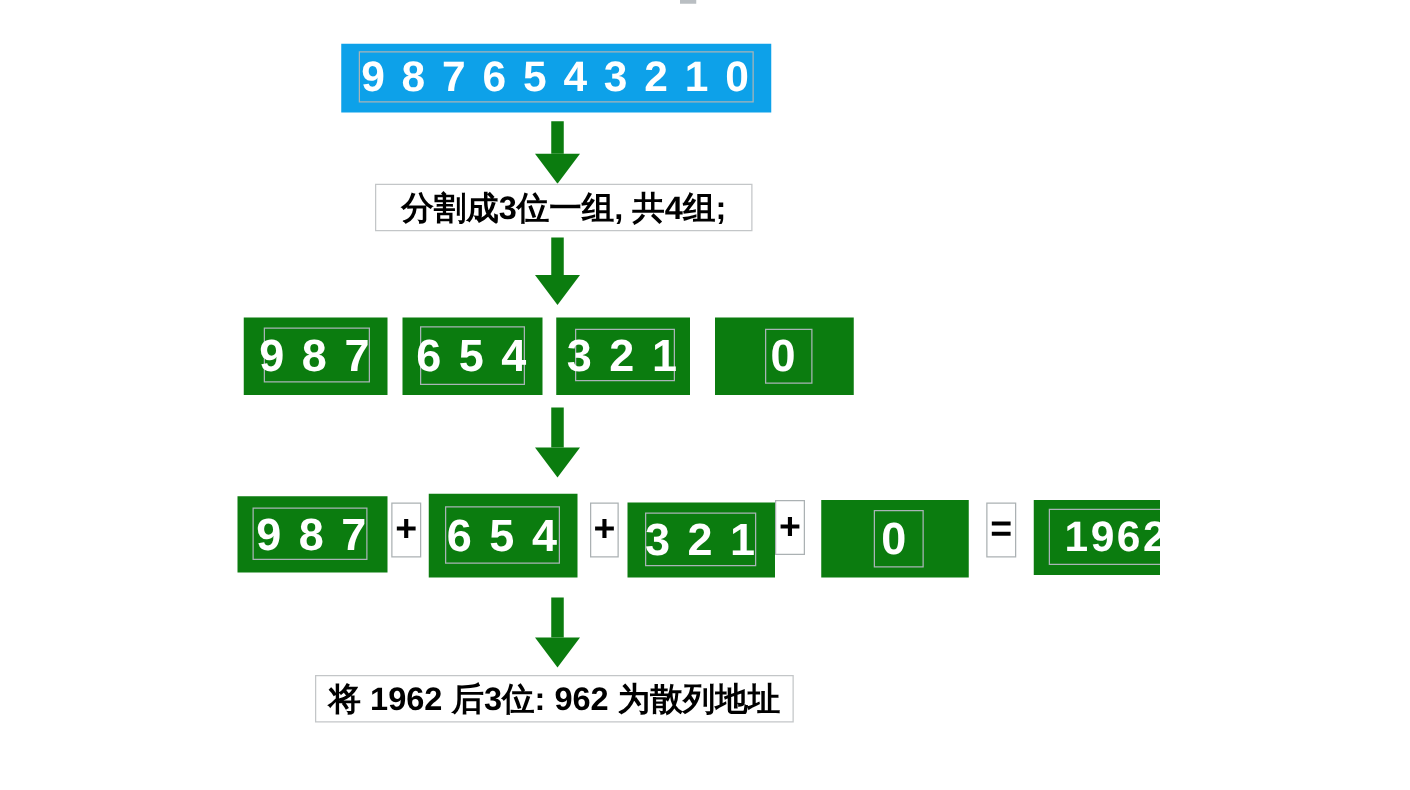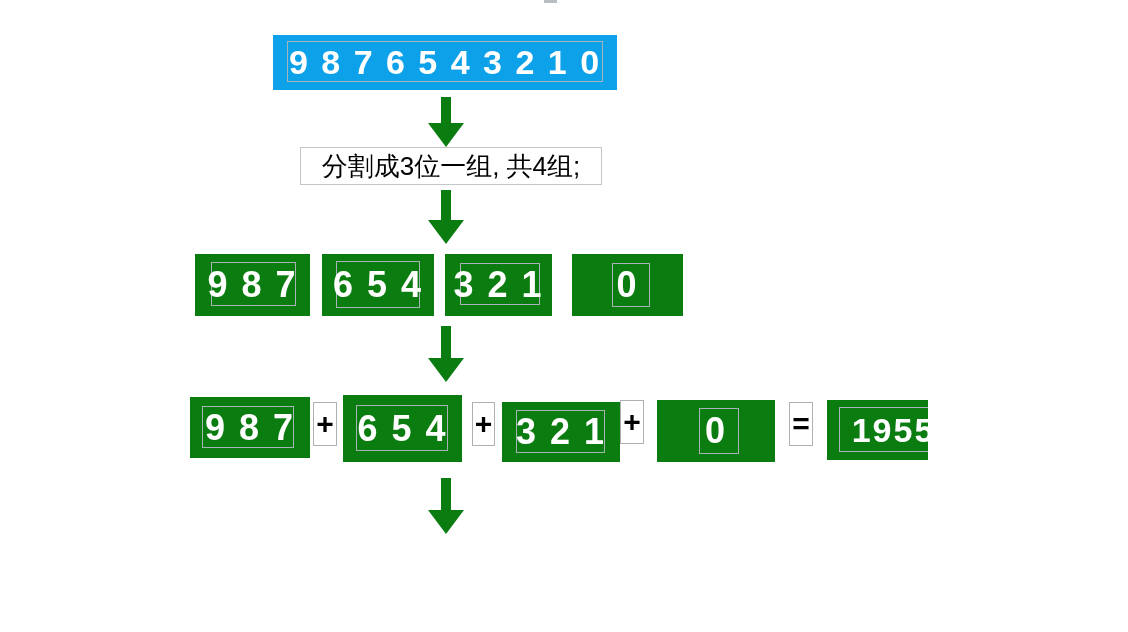--- a/index.html
+++ b/index.html
@@ -12,21 +12,21 @@
   .blue{background:var(--box-blue,#0da1e9);}
   .green{background:var(--box-green,#0b7c0f);text-align:center;}
   .inner{position:absolute;box-sizing:border-box;border:1px solid var(--inner-border,#a9b4b6);}
   .digits{
     position:absolute;inset:0;display:flex;align-items:center;justify-content:center;
     color:var(--digit-white,#ffffff);font-weight:bold;white-space:pre;letter-spacing:2px;
   }
   .label{
     position:absolute;box-sizing:border-box;border:1px solid var(--label-border,#c3c6c8);
     display:flex;align-items:center;justify-content:center;background:#fff;
-    color:var(--label-text,#000);font-weight:normal;font-size:26px;white-space:pre;
+    color:var(--label-text,#000);font-weight:bold;font-size:26px;white-space:pre;
   }
   .op{
     position:absolute;box-sizing:border-box;border:1px solid var(--op-border,#abb1b3);
     background:#fff;display:flex;align-items:center;justify-content:center;
     color:#000;font-weight:bold;font-size:30px;
   }
   .arrow{position:absolute;width:36px;}
   .arrow .stem{position:absolute;left:13px;top:0;width:10px;background:var(--arrow-green,#0b7c0f);}
   .arrow .head{
     position:absolute;left:0;width:0;height:0;
@@ -95,22 +95,23 @@
     <div class="digits" style="font-size:36px;">3 2 1</div>
   </div>
   <div class="op" style="left:620px;top:400px;width:24px;height:44px;">+</div>
   <div class="box green" style="left:657px;top:400px;width:118px;height:62px;">
     <div class="inner" style="left:42px;top:8px;width:40px;height:46px;"></div>
     <div class="digits" style="font-size:36px;">0</div>
   </div>
   <div class="op" style="left:789px;top:402px;width:24px;height:44px;">=</div>
   <div class="box green" style="left:827px;top:400px;width:133px;height:60px;">
     <div class="inner" style="left:12px;top:7px;width:110px;height:45px;"></div>
-    <div class="digits" style="font-size:34px;">1955</div>
+    <div class="digits" style="font-size:34px;">1962</div>
   </div>
 
   <div class="arrow" style="left:428px;top:478px;">
     <div class="stem" style="height:32px;"></div>
     <div class="head" style="top:32px;"></div>
   </div>
 
+  <div class="label" style="left:252px;top:540px;width:383px;height:38px;">将 1962 后3位: 962 为散列地址</div>
 
 </div>
 
 </body></html>

